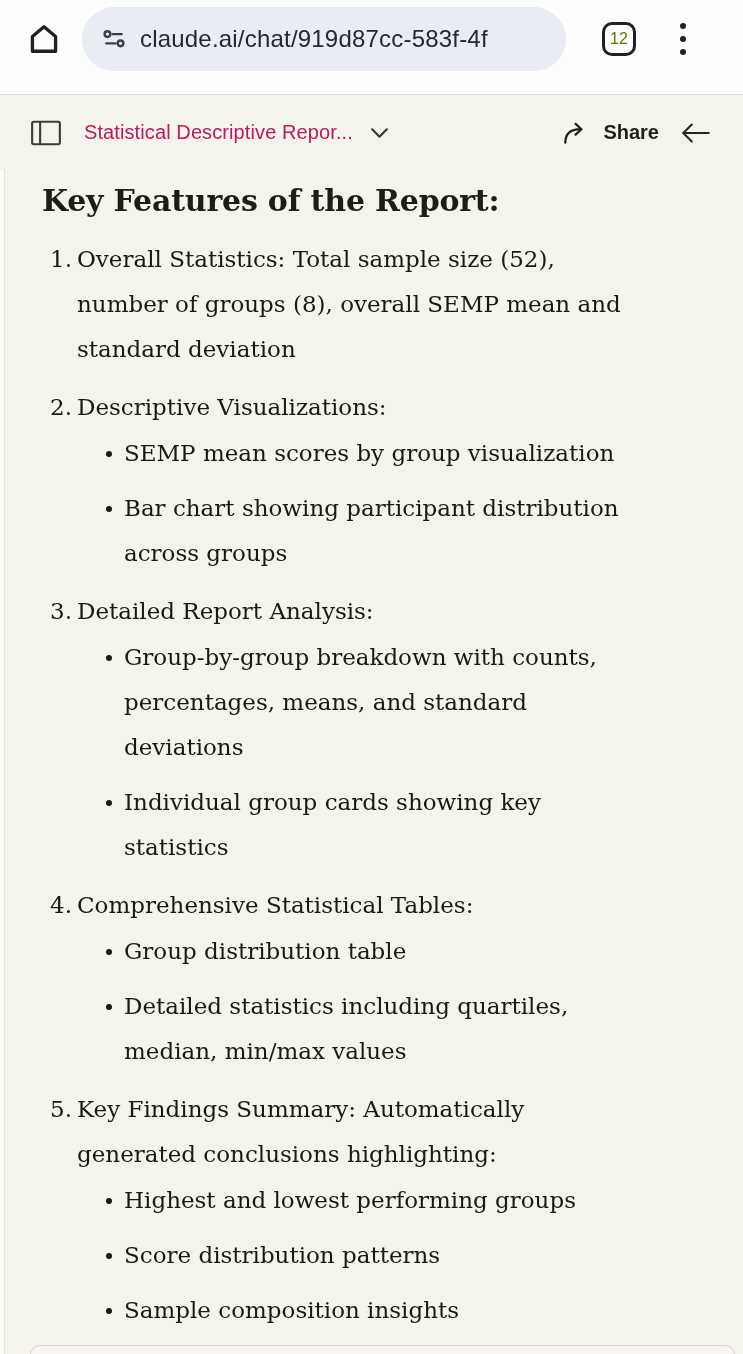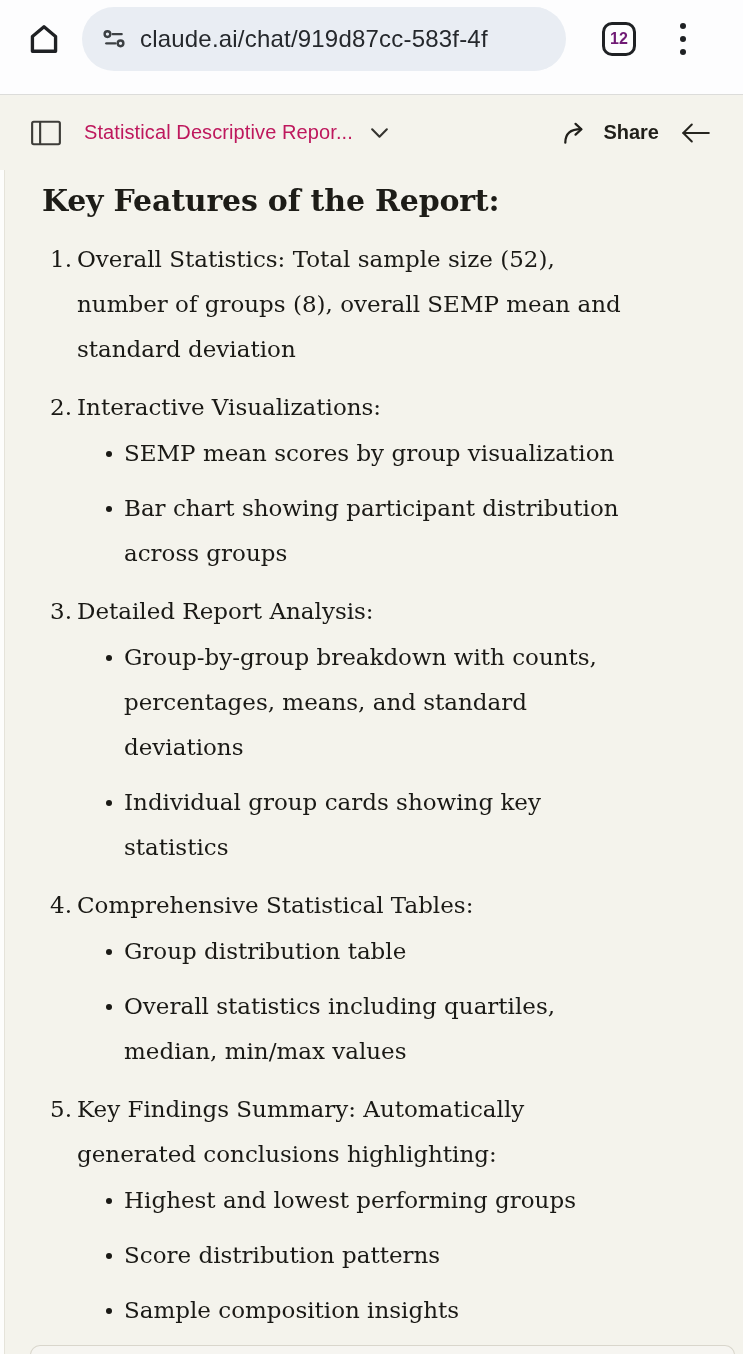--- a/index.html
+++ b/index.html
@@ -32,21 +32,21 @@
   .url-text { font-size:24px; color:#25282c; letter-spacing:0.2px; white-space:nowrap; }
   .url-wrap::after {
     content:""; position:absolute; right:0; top:0; bottom:0; width:48px;
     background:linear-gradient(to right, rgba(233,237,243,0), #e9edf3);
   }
   .tab-switcher {
     margin-left:36px; flex:0 0 auto;
     width:34px; height:34px;
     border:3px solid #1f2124; border-radius:10px;
     display:flex; align-items:center; justify-content:center;
-    font-size:16px; font-weight:700; color:#701a75;
+    font-size:16px; font-weight:400; color:#4d7c0f;
   }
   .kebab { margin-left:40px; flex:0 0 auto; display:flex; flex-direction:column; gap:7px; padding:4px; }
   .kebab span { width:6px; height:6px; border-radius:50%; background:#1f2124; }
 
   
   .app { position:relative; height:1259px; background:#f4f3ec; color:#1b1a16; }
 
   .app-header {
     height:75px; display:flex; align-items:center;
     padding:0 28px 0 26px;
@@ -190,21 +190,21 @@
 
   <div class="content">
     <h2 class="report-heading">Key Features of the Report:</h2>
     <div class="items" id="items-container">
         <div class="item">
     <span class="num">1.</span>
     <div class="head-text"><b>Overall Statistics</b><span>: Total sample size (52), number of groups (8), overall SEMP mean and standard deviation</span></div>
   </div>
         <div class="item">
     <span class="num">2.</span>
-    <div class="head-text"><b>Interactive Visualizations</b><span>:</span></div>
+    <div class="head-text"><b>Descriptive Visualizations</b><span>:</span></div>
   <div class="bullets">
             <div class="bullet">
     <span class="dot"></span>
     <span class="b-text">SEMP mean scores by group visualization</span>
   </div>
             <div class="bullet">
     <span class="dot"></span>
     <span class="b-text">Bar chart showing participant distribution across groups</span>
   </div>
           </div>
@@ -226,21 +226,21 @@
         <div class="item">
     <span class="num">4.</span>
     <div class="head-text"><b>Comprehensive Statistical Tables</b><span>:</span></div>
   <div class="bullets">
             <div class="bullet">
     <span class="dot"></span>
     <span class="b-text">Group distribution table</span>
   </div>
             <div class="bullet">
     <span class="dot"></span>
-    <span class="b-text">Overall statistics including quartiles, median, min/max values</span>
+    <span class="b-text">Detailed statistics including quartiles, median, min/max values</span>
   </div>
           </div>
         </div>
         <div class="item">
     <span class="num">5.</span>
     <div class="head-text"><b>Key Findings Summary</b><span>: Automatically generated conclusions highlighting:</span></div>
   <div class="bullets">
             <div class="bullet">
     <span class="dot"></span>
     <span class="b-text">Highest and lowest performing groups</span>

